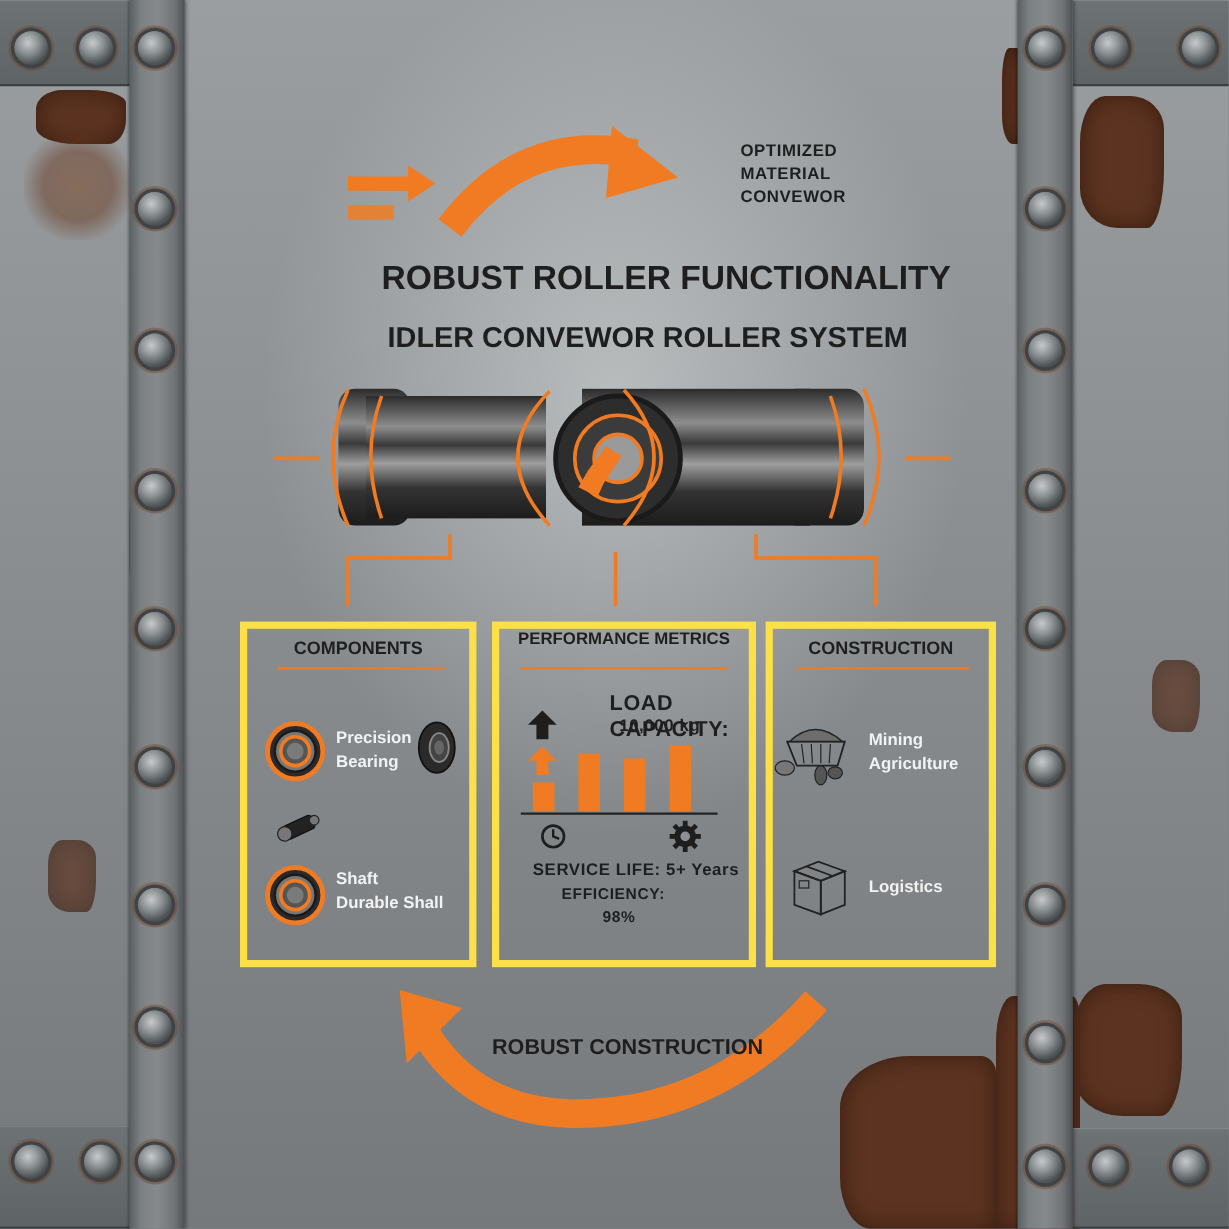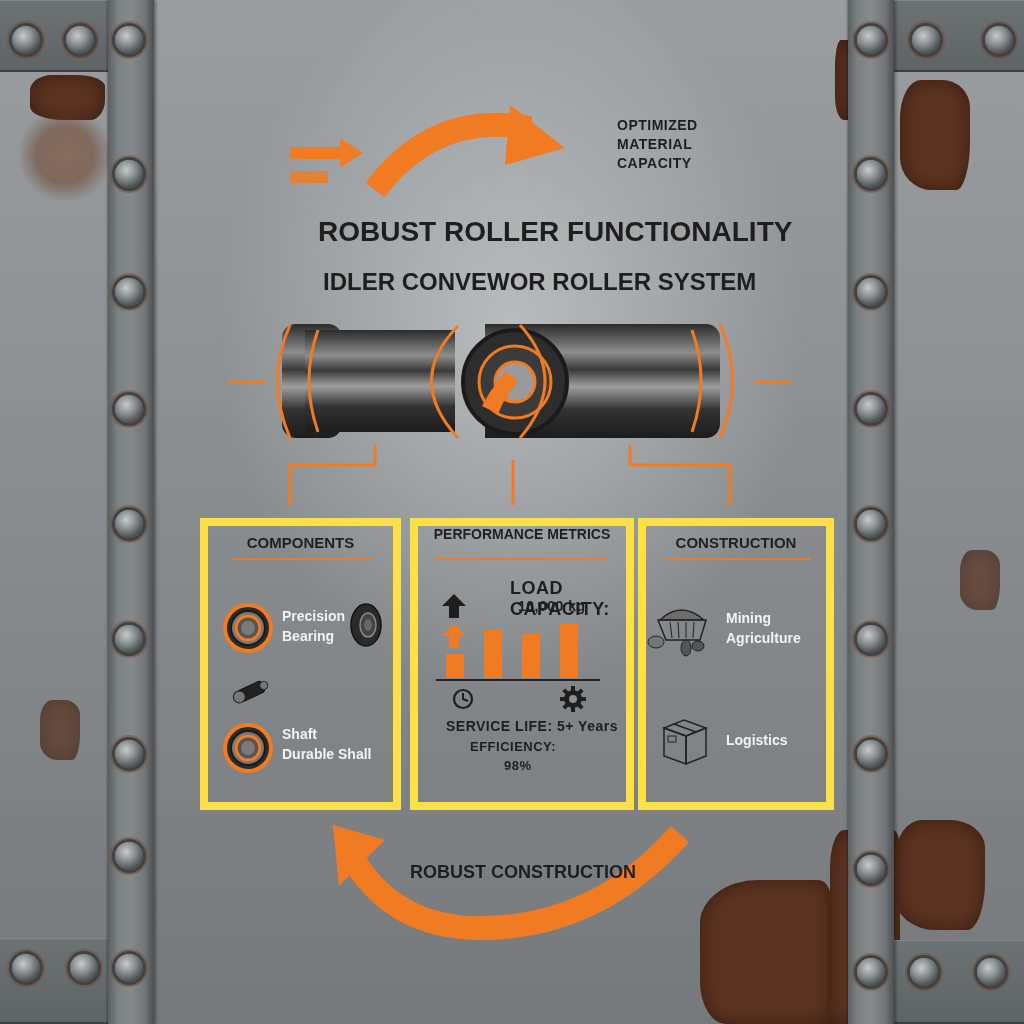--- a/index.html
+++ b/index.html
@@ -14,21 +14,21 @@
     box-shadow:inset 0 0 18px rgba(20,8,2,0.5);}
   .panel-plate{position:absolute;background:linear-gradient(180deg,#6d7275,#5e6366);
     box-shadow:inset 0 -2px 0 rgba(0,0,0,0.35), inset 0 1px 0 rgba(255,255,255,0.15);}
   .strap{position:absolute;background:linear-gradient(90deg,#5a5f62 0%,#7b8083 20%,#868a8d 50%,#727679 80%,#4c5053 100%);
     box-shadow:2px 0 3px rgba(0,0,0,0.35), -1px 0 2px rgba(0,0,0,0.3);}
   .rivet{position:absolute;width:28px;height:28px;border-radius:50%;
     background:radial-gradient(circle at 40% 35%,#c7cacb 0%,#8d9294 35%,#4e5356 70%,#3a3e40 100%);
     box-shadow:0 0 0 3px #3f4345, 0 0 0 5px rgba(120,70,40,0.45), 1px 2px 3px rgba(0,0,0,0.6);}
   .t{position:absolute;color:#1e1e1e;font-weight:bold;letter-spacing:0.5px;
     font-family:"Liberation Sans","DejaVu Sans",sans-serif;}
-  .box{position:absolute;border:8px solid #fde047;}
+  .box{position:absolute;border:6px solid #fde047;}
   .box-title{position:absolute;left:0;right:0;text-align:center;font-weight:bold;color:#1f1f1f;font-size:15px;}
   .box-rule{position:absolute;height:2px;background:#f07b22;}
   .white{color:#f2f2f2;font-weight:bold;}
   svg{position:absolute;overflow:visible;}
 </style>
 </head>
 <body>
 
 <div class="bg"></div>
 
@@ -84,21 +84,21 @@
   <polygon points="5,12 55,12 55,3 78,18 55,33 55,24 5,24" fill="#f07b22"></polygon>
   <rect x="5" y="36" width="38" height="12" fill="#f07b22" opacity="0.85"></rect>
 </svg>
 <svg width="260" height="110" style="left:365px;top:100px">
   <path d="M 10,90 Q 70,10 165,28" stroke="#f07b22" stroke-width="24" fill="none" stroke-linecap="butt"></path>
   <polygon points="145,5 200,48 140,65" fill="#f07b22"></polygon>
 </svg>
 <div class="t" style="left:617px;top:116px;font-size:14px;line-height:19px;">
   <div>OPTIMIZED</div>
   <div>MATERIAL</div>
-  <div>CAPACITY</div>
+  <div>CONVEWOR</div>
 </div>
 
 <div class="t" style="left:318px;top:216px;font-size:28px;letter-spacing:0px;">ROBUST ROLLER FUNCTIONALITY</div>
 <div class="t" style="left:323px;top:268px;font-size:24px;letter-spacing:0px;">IDLER CONVEWOR ROLLER SYSTEM</div>
 
 <svg width="580" height="200" style="left:220px;top:310px">
   <defs>
     <linearGradient id="cyl" x1="0" y1="0" x2="0" y2="1">
       <stop offset="0" stop-color="#2b2b2b"></stop>
       <stop offset="0.25" stop-color="#8d8d8d"></stop>

